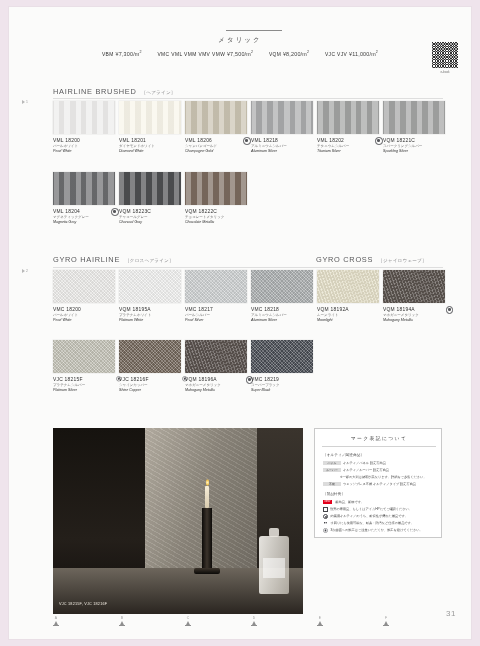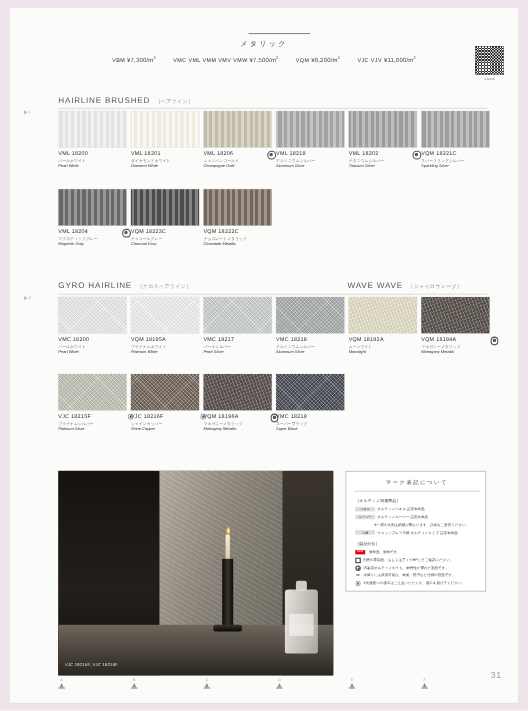--- a/index.html
+++ b/index.html
@@ -314,21 +314,21 @@
     </div>
   </div>
 
   <div class="lmark" style="top:263px;">
     <span class="tri"></span><span>2</span>
   </div>
   <div class="sec" style="left:45px;top:249px;">
     <span>GYRO HAIRLINE</span><span class="jp">［クロスヘアライン］</span>
   </div>
   <div class="sec" style="left:308px;top:249px;">
-    <span>WAVE WAVE</span><span class="jp">［ジャイロウェーブ］</span>
+    <span>GYRO CROSS</span><span class="jp">［ジャイロウェーブ］</span>
   </div>
   <div class="sec-rule" style="left:45px;top:261px;width:390px;"></div>
 
   <div class="row" style="top:264px;">
     <div class="cell" style="left:0px;">
       <span class="chip tex-cross" style="background-color:#f2f1ef"></span>
       <div class="meta">
         <div class="code">VMC 18200</div>
         <div class="kana">パールホワイト</div>
         <div class="en">Pearl White</div>

